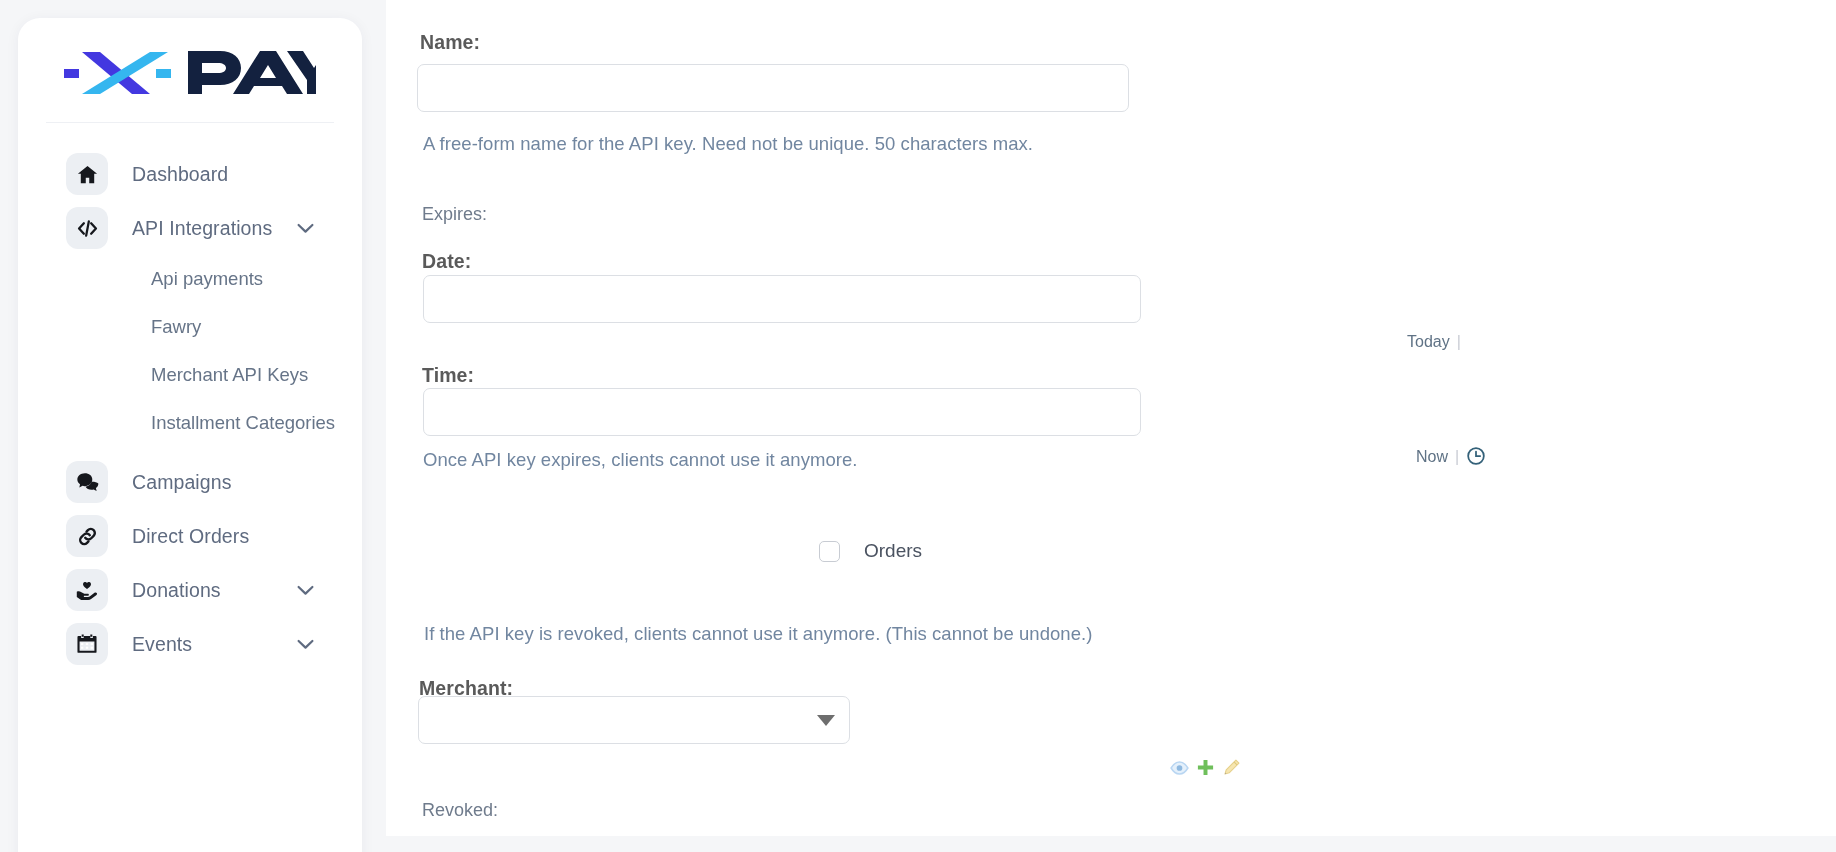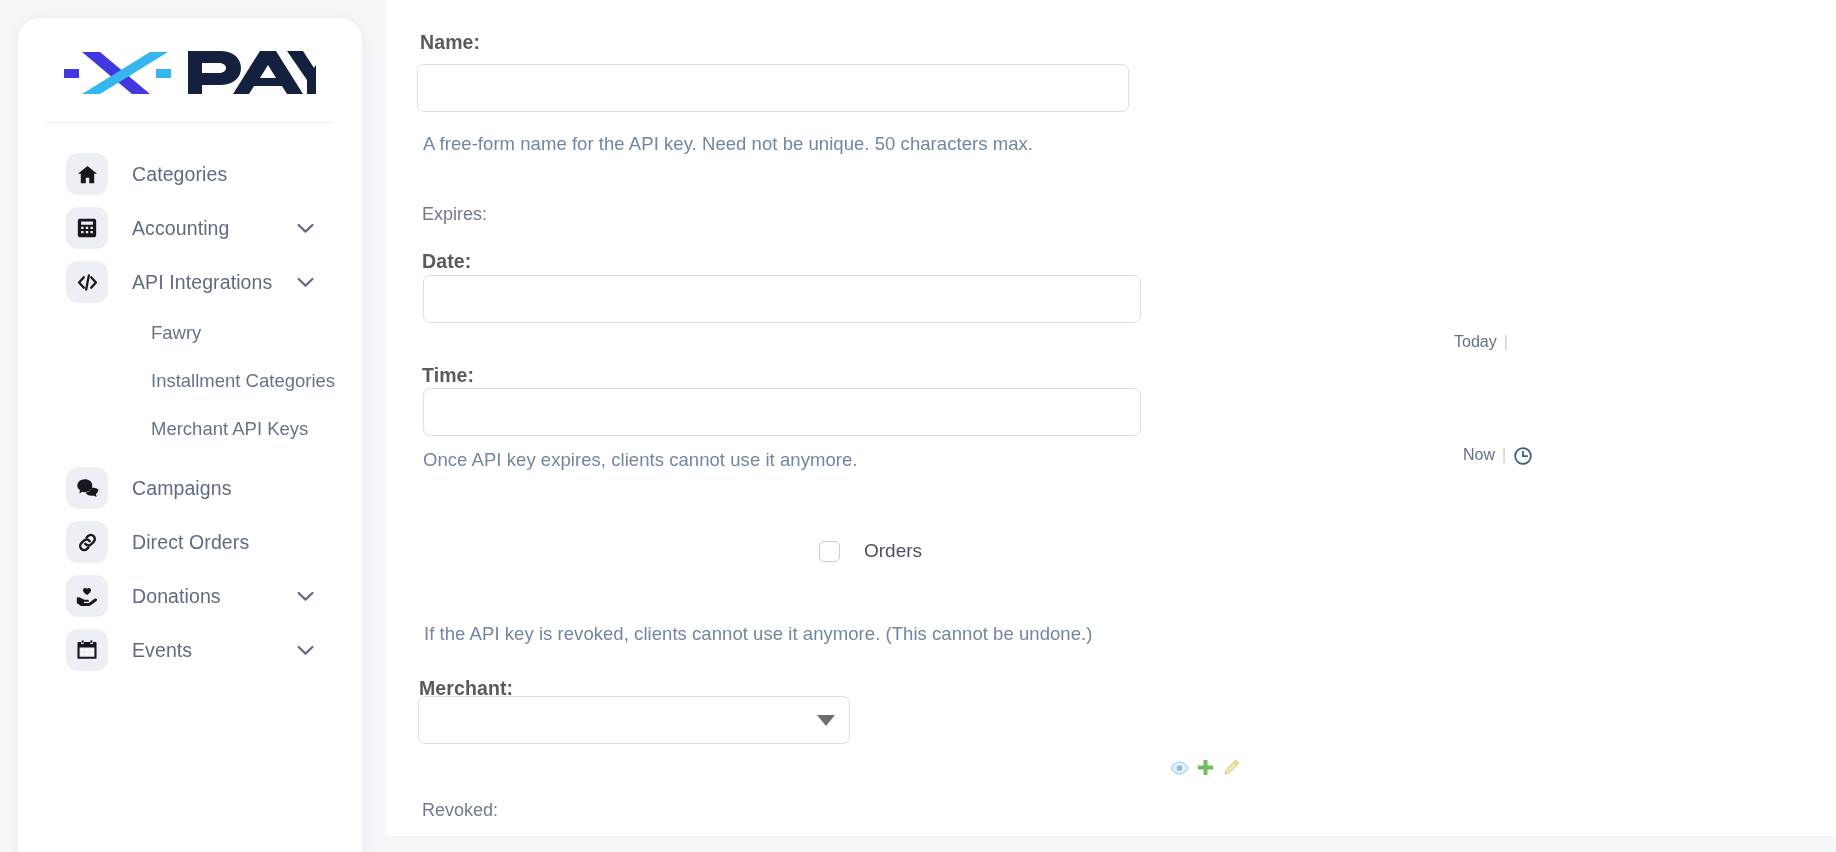--- a/index.html
+++ b/index.html
@@ -123,23 +123,22 @@
   }
   .help {
     font-size: 18.5px;
     color: #7186a0;
     letter-spacing: 0.05px;
   }
   .linkrow {
     font-size: 16px;
     color: #5f7285;
     display: flex;
-    align-items: flex-start;
+    align-items: flex-end;
     gap: 7px;
-    margin-left: 47px;
   }
   .linkrow a {
     color: #5f7285;
     text-decoration: none;
     cursor: pointer;
   }
   .pipe { color: #c9ccd4; }
   .icon-btn { cursor: pointer; display:inline-flex; align-items:center; }
 
   .checkbox-box {
@@ -207,61 +206,51 @@
     <div class="logo-divider"></div>
 
     <nav class="nav">
 
       <div class="nav-item">
         <span class="nav-icon">
           <svg width="23" height="23" viewBox="0 0 24 24" fill="currentColor">
             <path d="M12 3 L2 11.2 h3 V21 h5.2 v-5.6h3.6V21H19V11.2h3 Z M9.6 7.4 L12 5.6 l2.4 1.8 v-2 h-4.8 Z"></path>
           </svg>
         </span>
-        <span class="nav-label">Categories</span>
-      </div>
-
-      <div class="nav-item">
-        <span class="nav-icon">
-          <svg width="22" height="22" viewBox="0 0 24 24" fill="currentColor">
-            <path d="M4 2 h16 a2 2 0 0 1 2 2 v16 a2 2 0 0 1 -2 2 H4 a2 2 0 0 1 -2 -2 V4 a2 2 0 0 1 2 -2 Z M5.6 4.8 v3.6 h12.8 V4.8 Z M5.6 10.6 v2.4 h2.6 v-2.4 Z M10.7 10.6 v2.4 h2.6 v-2.4 Z M15.8 10.6 v2.4 h2.6 v-2.4 Z M5.6 15.2 v2.4 h2.6 v-2.4 Z M10.7 15.2 v2.4 h2.6 v-2.4 Z M15.8 15.2 v2.4 h2.6 v-2.4 Z"></path>
-          </svg>
-        </span>
-        <span class="nav-label">Accounting</span>
-        <span class="nav-chev">
-          <svg width="17" height="11" viewBox="0 0 17 11" fill="none" stroke="currentColor" stroke-width="2.2" stroke-linecap="round" stroke-linejoin="round">
-              <path d="M1.6 2 L8.5 8.6 L15.4 2"></path>
-            </svg>
-        </span>
-      </div>
+        <span class="nav-label">Dashboard</span>
+      </div>
+
 
       <div class="nav-item">
         <span class="nav-icon">
           <svg width="23" height="23" viewBox="0 0 24 24" fill="none" stroke="currentColor" stroke-width="2.4" stroke-linecap="round" stroke-linejoin="round">
             <path d="M8.2 6.6 L3.2 12 l5 5.4"></path>
             <path d="M15.8 6.6 L20.8 12 l-5 5.4"></path>
             <path d="M13.4 4.6 L10.6 19.4"></path>
           </svg>
         </span>
         <span class="nav-label">API Integrations</span>
         <span class="nav-chev">
           <svg width="17" height="11" viewBox="0 0 17 11" fill="none" stroke="currentColor" stroke-width="2.2" stroke-linecap="round" stroke-linejoin="round">
               <path d="M1.6 2 L8.5 8.6 L15.4 2"></path>
             </svg>
         </span>
       </div>
 
       <div class="nav-sub">
+        <span>Api payments</span>
+      </div>
+      <div class="nav-sub">
         <span>Fawry</span>
+      </div>
+      <div class="nav-sub">
+        <span>Merchant API Keys</span>
       </div>
       <div class="nav-sub">
         <span>Installment Categories</span>
-      </div>
-      <div class="nav-sub">
-        <span>Merchant API Keys</span>
       </div>
 
       <div class="nav-gap-sm"></div>
 
       <div class="nav-item">
         <span class="nav-icon">
           <svg width="23" height="23" viewBox="0 0 24 24" fill="currentColor">
             <path d="M9.2 2.4 C4.8 2.4 1.4 5.3 1.4 8.9 c0 2 1.1 3.8 2.8 5 l-.7 3.3 l3.3 -1.7 c.7 .2 1.5 .3 2.4 .3 c4.4 0 7.8 -2.9 7.8 -6.9 S13.6 2.4 9.2 2.4 Z M9.9 5.1 h-1 v.8 c-1 .1 -1.8 .7 -1.8 1.7 c0 1.9 3 1.3 3 2.3 c0 .4 -.4 .6 -1 .6 c-.8 0 -1.4 -.3 -1.9 -.7 l-.6 1.2 c.5 .4 1.3 .7 2.2 .8 v.8 h1 v-.8 c1.1 -.1 1.9 -.8 1.9 -1.8 c0 -1.9 -3 -1.4 -3 -2.3 c0 -.3 .3 -.5 .9 -.5 c.6 0 1.3 .2 1.8 .6 l.6 -1.2 c-.4 -.3 -1 -.5 -1.6 -.6 Z"></path>
             <path d="M17.2 11.2 c-.7 2.6 -3.1 4.6 -6.2 5.2 c1 1.9 3.4 3.2 6.2 3.2 c.8 0 1.5 -.1 2.2 -.3 l3.1 1.6 l-.7 -3.1 c1.5 -1.1 2.5 -2.7 2.5 -4.5 c0 -.1 0 -.1 0 -.2 c-1.4 -1.4 -4 -2 -7.1 -1.9 Z" transform="translate(-1,0)"></path>
           </svg>

